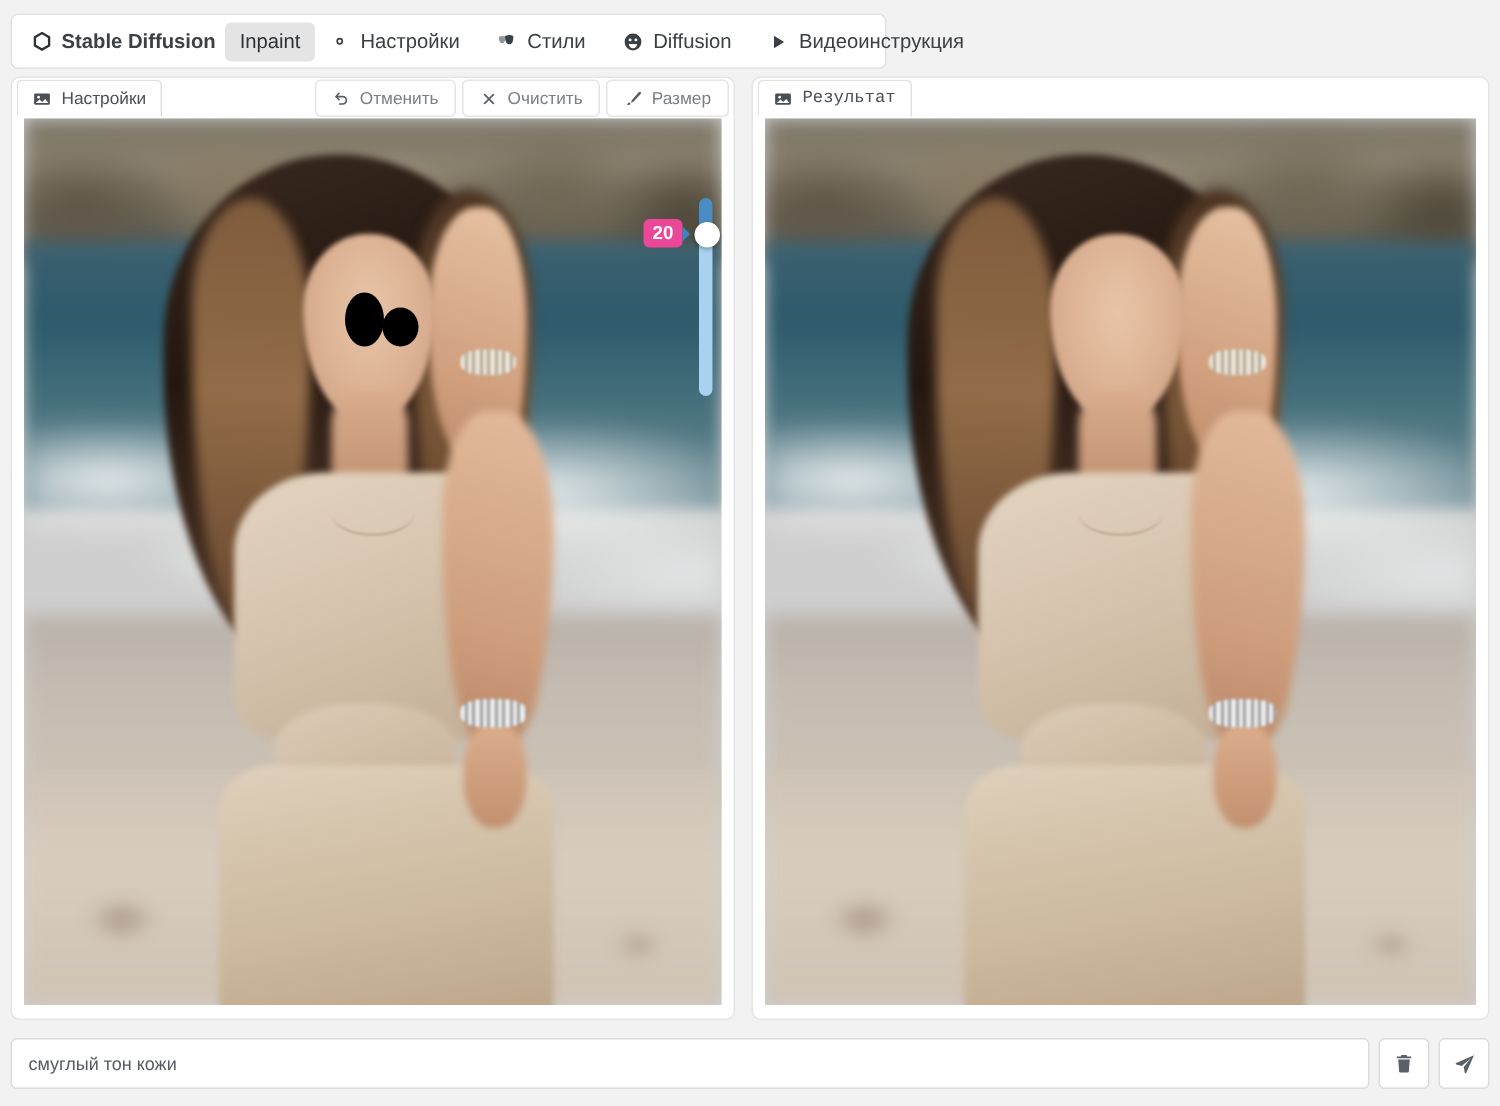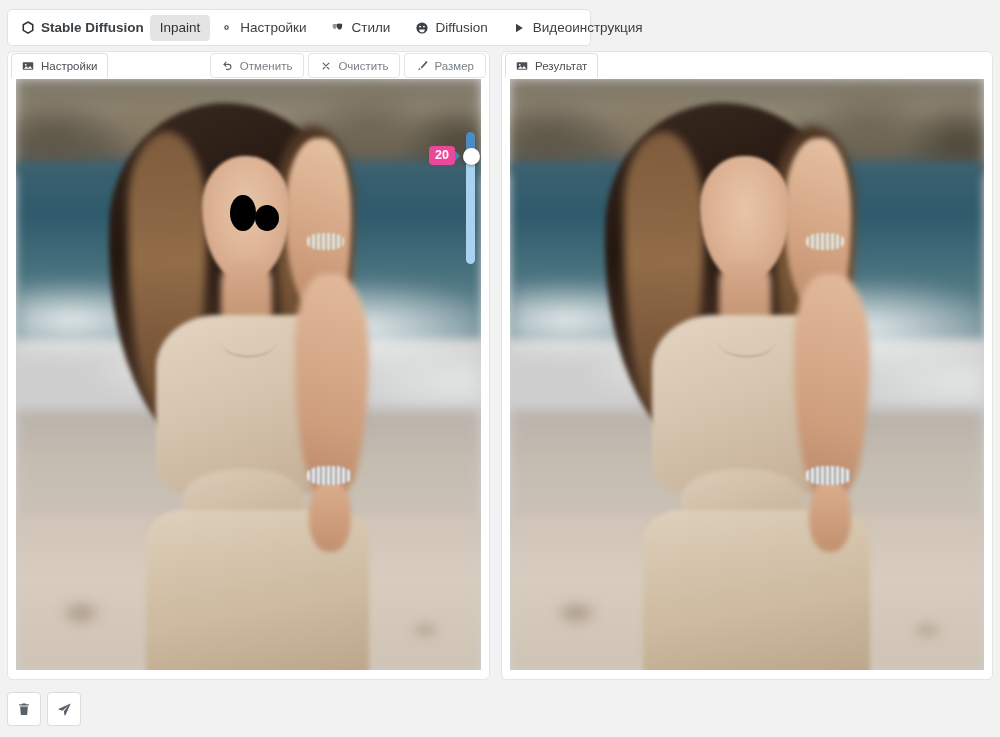--- a/index.html
+++ b/index.html
@@ -54,21 +54,21 @@
 
   
   .panel {
     position: absolute;
     background: #ffffff;
     border: 1px solid #e4e4e4;
     border-radius: 6px;
     overflow: visible;
   }
   #panel-left  { left: 7px;   top: 51px; width: 483px; height: 629px; }
-  #panel-right { left: 501px; top: 51px; width: 492px; height: 629px; }
+  #panel-right { left: 501px; top: 51px; width: 492px; height: 629px; font-family: Liberation Mono, monospace; }
 
   .panel-bar {
     position: relative;
     height: 27px;
     display: flex;
     align-items: flex-start;
     justify-content: space-between;
     padding: 0;
   }
 
@@ -532,20 +532,21 @@
         <div class="fg-dress-knot"></div>
         <div class="fg-skirt"></div>
         <div class="fg-hand-low"></div>
         <div class="fg-bracelet"></div>
       </div>
     </div>
   </div>
 </div>
 
 <div class="promptbar">
+  <input class="prompt-input" type="text" value="смуглый тон кожи" style="">
   <div class="icon-btn">
     <span class="nicon">
       <svg viewBox="0 0 16 16" width="14" height="14" fill="#5a6067">
           <path d="M6 1.6h4l.5 1h3V4H2.5V2.6h3z"></path>
           <path d="M3.6 5h8.8l-.7 9.1a.9.9 0 01-.9.8H5.2a.9.9 0 01-.9-.8z"></path>
         </svg>
     </span>
   </div>
   <div class="icon-btn">
     <span class="nicon">

